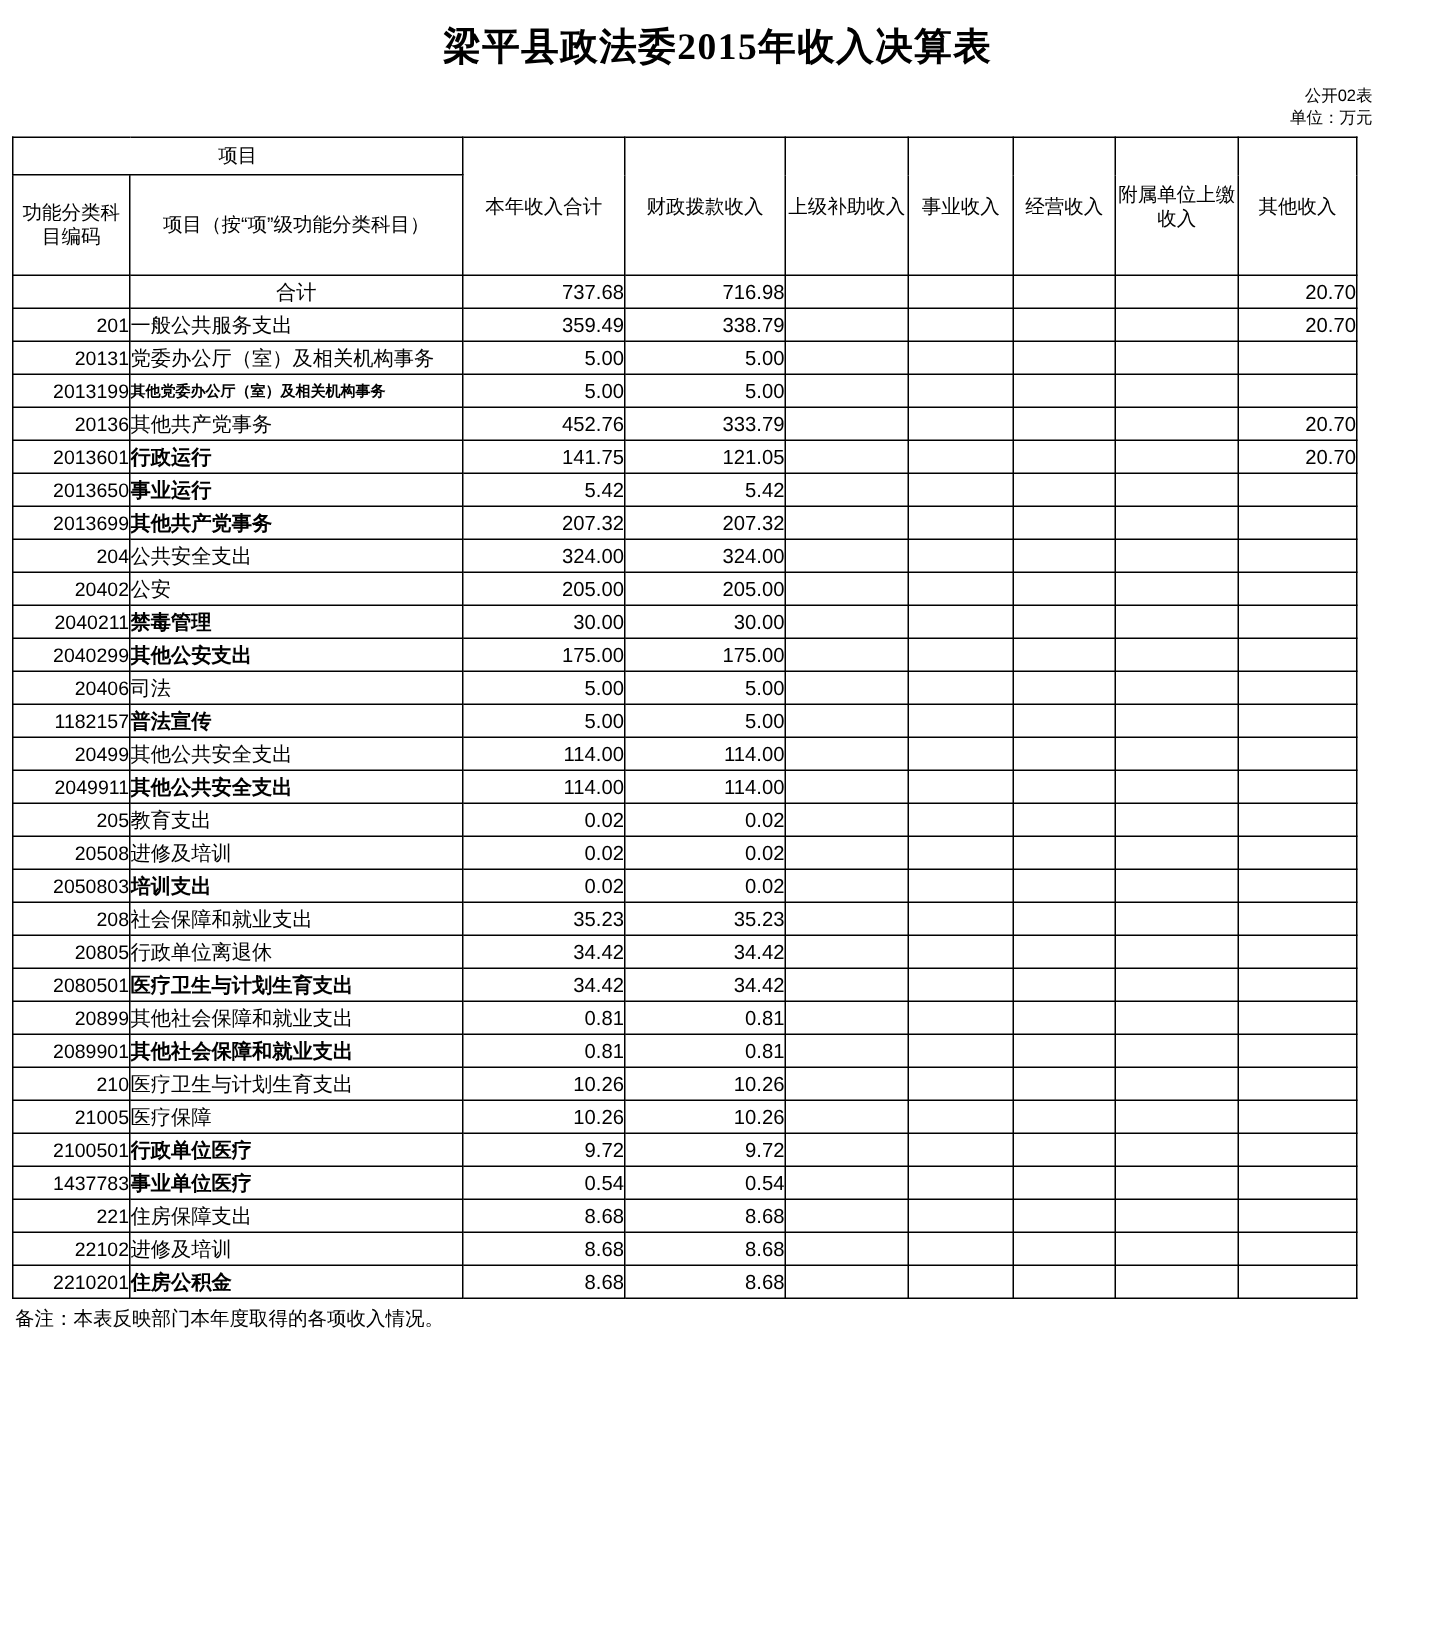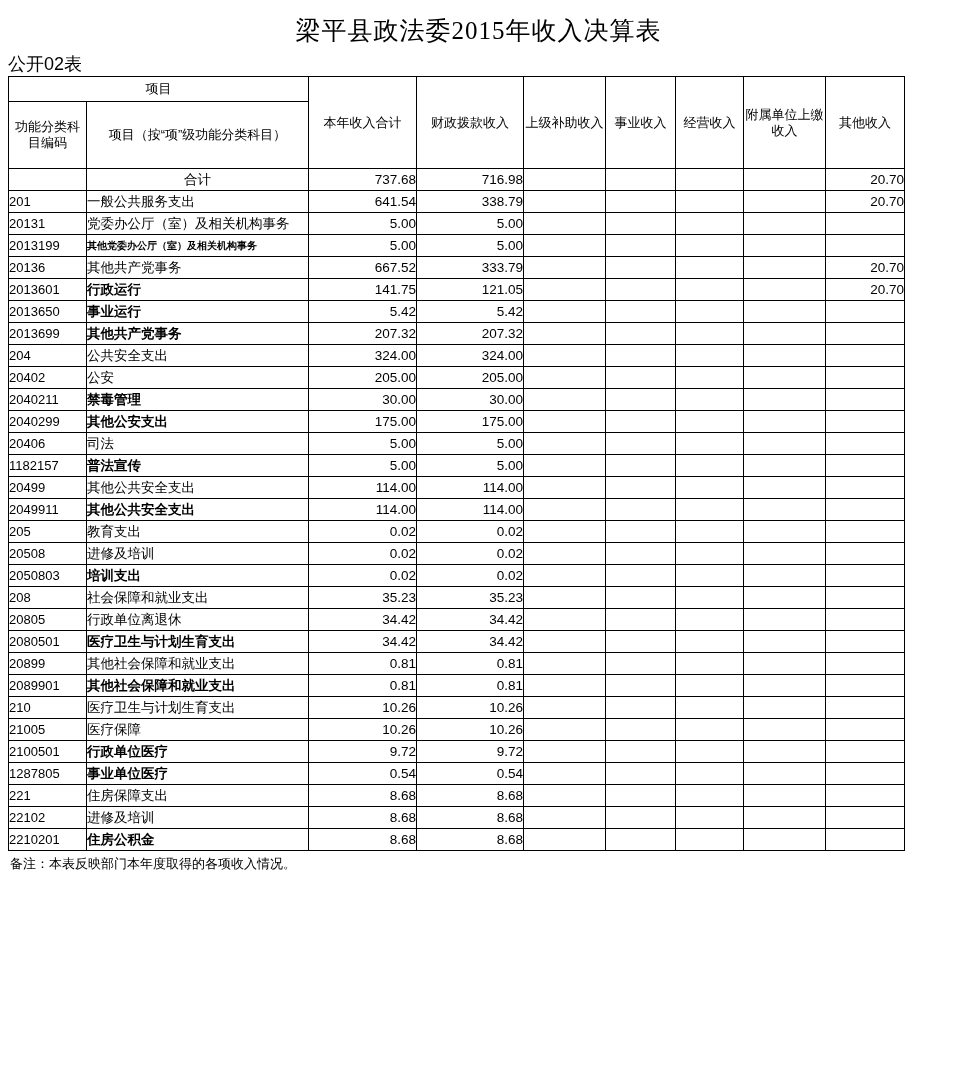--- a/index.html
+++ b/index.html
@@ -18,28 +18,28 @@
     width: 957px;
     height: 1089px;
     position: relative;
     box-sizing: border-box;
     padding: 0 8px;
   }
   .doc-title {
     text-align: center;
     font-family: "Liberation Serif", serif;
     font-size: 25px;
-    font-weight: normal;
+    font-weight: bold;
     letter-spacing: 1px;
     padding-top: 14px;
     padding-bottom: 10px;
   }
   .meta {
-    text-align: left;
-    font-size: 18px;
+    text-align: right;
+    font-size: 11px;
     line-height: 15px;
     padding-right: 34px;
     padding-bottom: 4px;
   }
   table.sheet {
     border-collapse: collapse;
     width: 763px;
     table-layout: fixed;
     font-size: 13px;
   }
@@ -59,21 +59,21 @@
   .hdr-tall {
     height: 66px;
   }
   .hdr-item {
     height: 24px;
   }
   .cell-code {
     font-size: 13px;
     padding: 3px 4px 3px 6px;
     height: 21px;
-    text-align: left;
+    text-align: right;
     white-space: nowrap;
     overflow: hidden;
   }
   .cell-name {
     font-size: 13.5px;
     padding: 3px 4px;
     height: 21px;
     text-align: left;
     white-space: nowrap;
     overflow: hidden;
@@ -114,20 +114,21 @@
 </style>
 </head>
 <body>
 
 <div class="page">
 
   <div class="doc-title">梁平县政法委2015年收入决算表</div>
 
   <div class="meta">
     <div>公开02表</div>
+    <div>单位：万元</div>
   </div>
 
   <table class="sheet">
     <colgroup>
       <col class="w-code">
       <col class="w-name">
       <col class="w-num">
       <col class="w-num2">
       <col class="w-sub">
       <col class="w-sub2">
@@ -159,21 +160,21 @@
           <td class="cell-num">716.98</td>
           <td class="cell-num"></td>
           <td class="cell-num"></td>
           <td class="cell-num"></td>
           <td class="cell-num"></td>
           <td class="cell-num">20.70</td>
         </tr>
         <tr>
           <td class="cell-code">201</td>
           <td class="cell-name ind0">一般公共服务支出</td>
-          <td class="cell-num">641.54</td>
+          <td class="cell-num">359.49</td>
           <td class="cell-num">338.79</td>
           <td class="cell-num"></td>
           <td class="cell-num"></td>
           <td class="cell-num"></td>
           <td class="cell-num"></td>
           <td class="cell-num">20.70</td>
         </tr>
         <tr>
           <td class="cell-code">20131</td>
           <td class="cell-name ind0">党委办公厅（室）及相关机构事务</td>
@@ -192,21 +193,21 @@
           <td class="cell-num">5.00</td>
           <td class="cell-num"></td>
           <td class="cell-num"></td>
           <td class="cell-num"></td>
           <td class="cell-num"></td>
           <td class="cell-num"></td>
         </tr>
         <tr>
           <td class="cell-code">20136</td>
           <td class="cell-name ind0">其他共产党事务</td>
-          <td class="cell-num">667.52</td>
+          <td class="cell-num">452.76</td>
           <td class="cell-num">333.79</td>
           <td class="cell-num"></td>
           <td class="cell-num"></td>
           <td class="cell-num"></td>
           <td class="cell-num"></td>
           <td class="cell-num">20.70</td>
         </tr>
         <tr>
           <td class="cell-code">2013601</td>
           <td class="cell-name ind1">行政运行</td>
@@ -443,21 +444,21 @@
           <td class="cell-name ind1">行政单位医疗</td>
           <td class="cell-num">9.72</td>
           <td class="cell-num">9.72</td>
           <td class="cell-num"></td>
           <td class="cell-num"></td>
           <td class="cell-num"></td>
           <td class="cell-num"></td>
           <td class="cell-num"></td>
         </tr>
         <tr>
-          <td class="cell-code">1287805</td>
+          <td class="cell-code">1437783</td>
           <td class="cell-name ind1">事业单位医疗</td>
           <td class="cell-num">0.54</td>
           <td class="cell-num">0.54</td>
           <td class="cell-num"></td>
           <td class="cell-num"></td>
           <td class="cell-num"></td>
           <td class="cell-num"></td>
           <td class="cell-num"></td>
         </tr>
         <tr>

